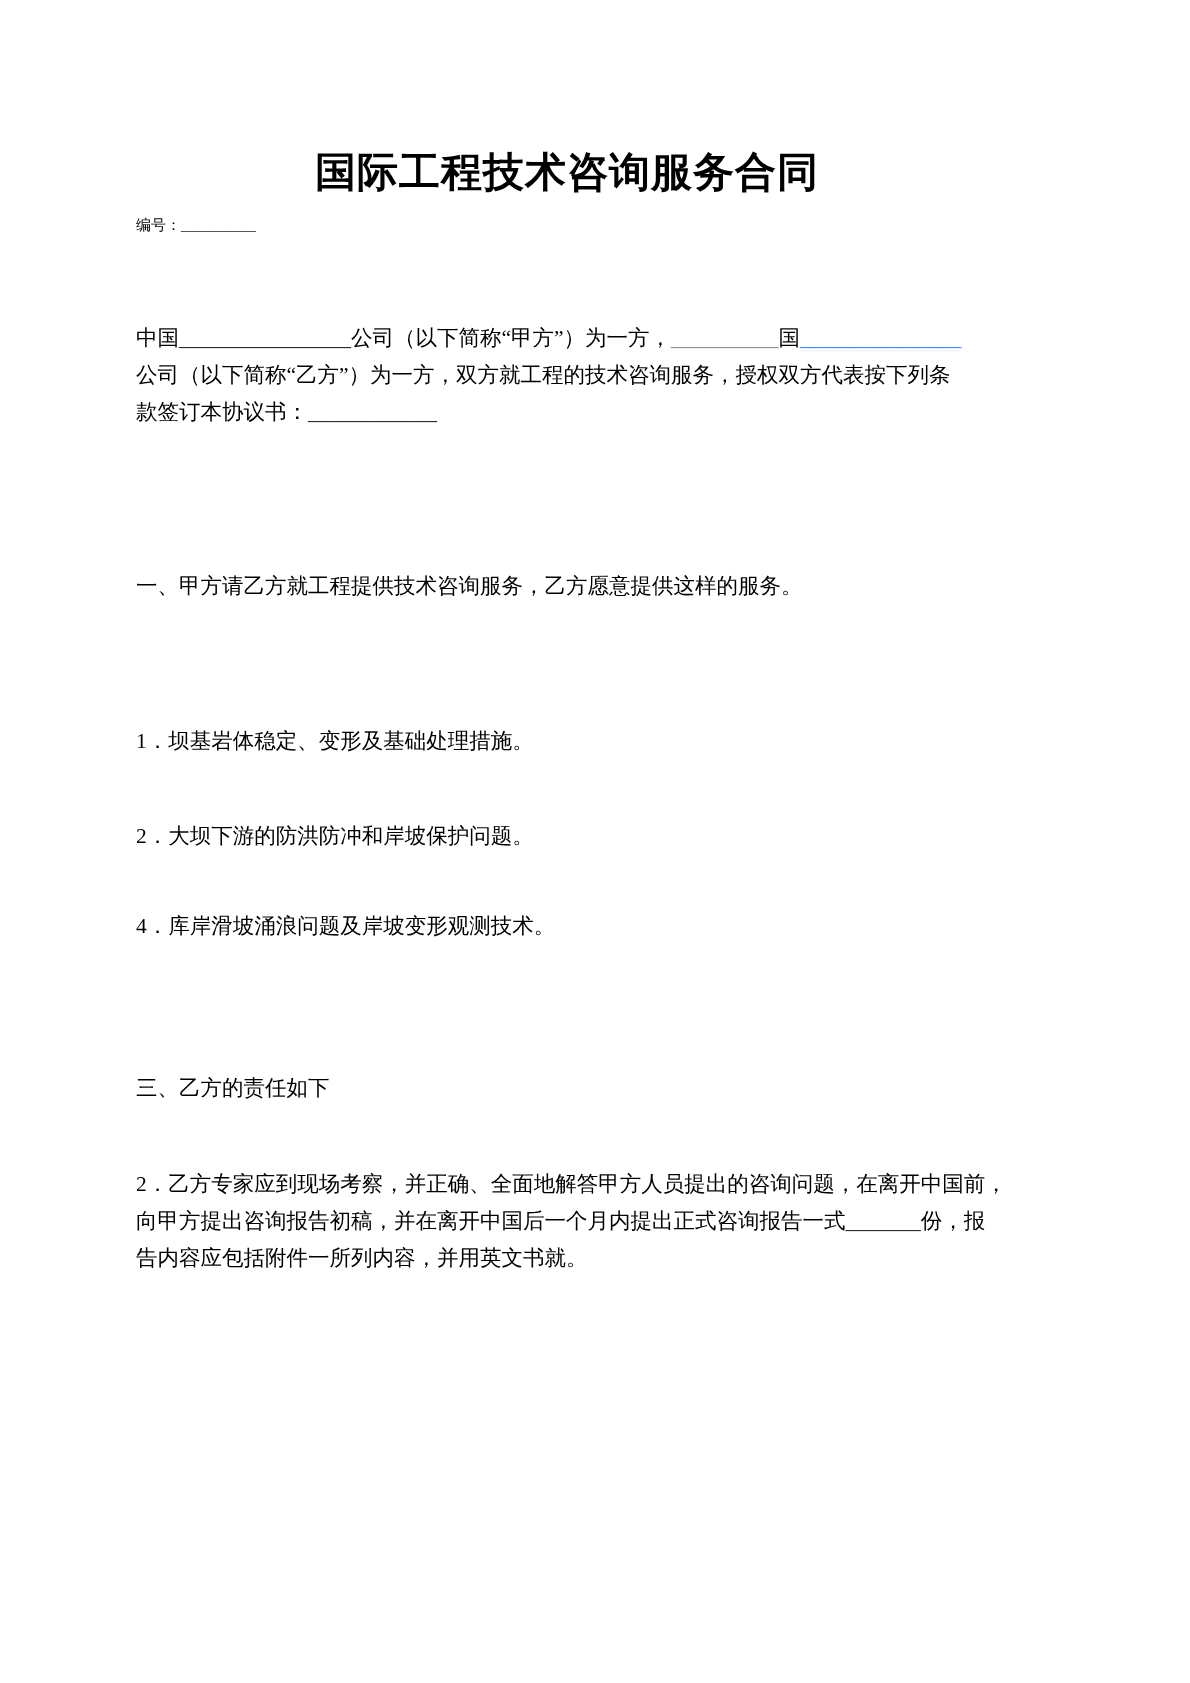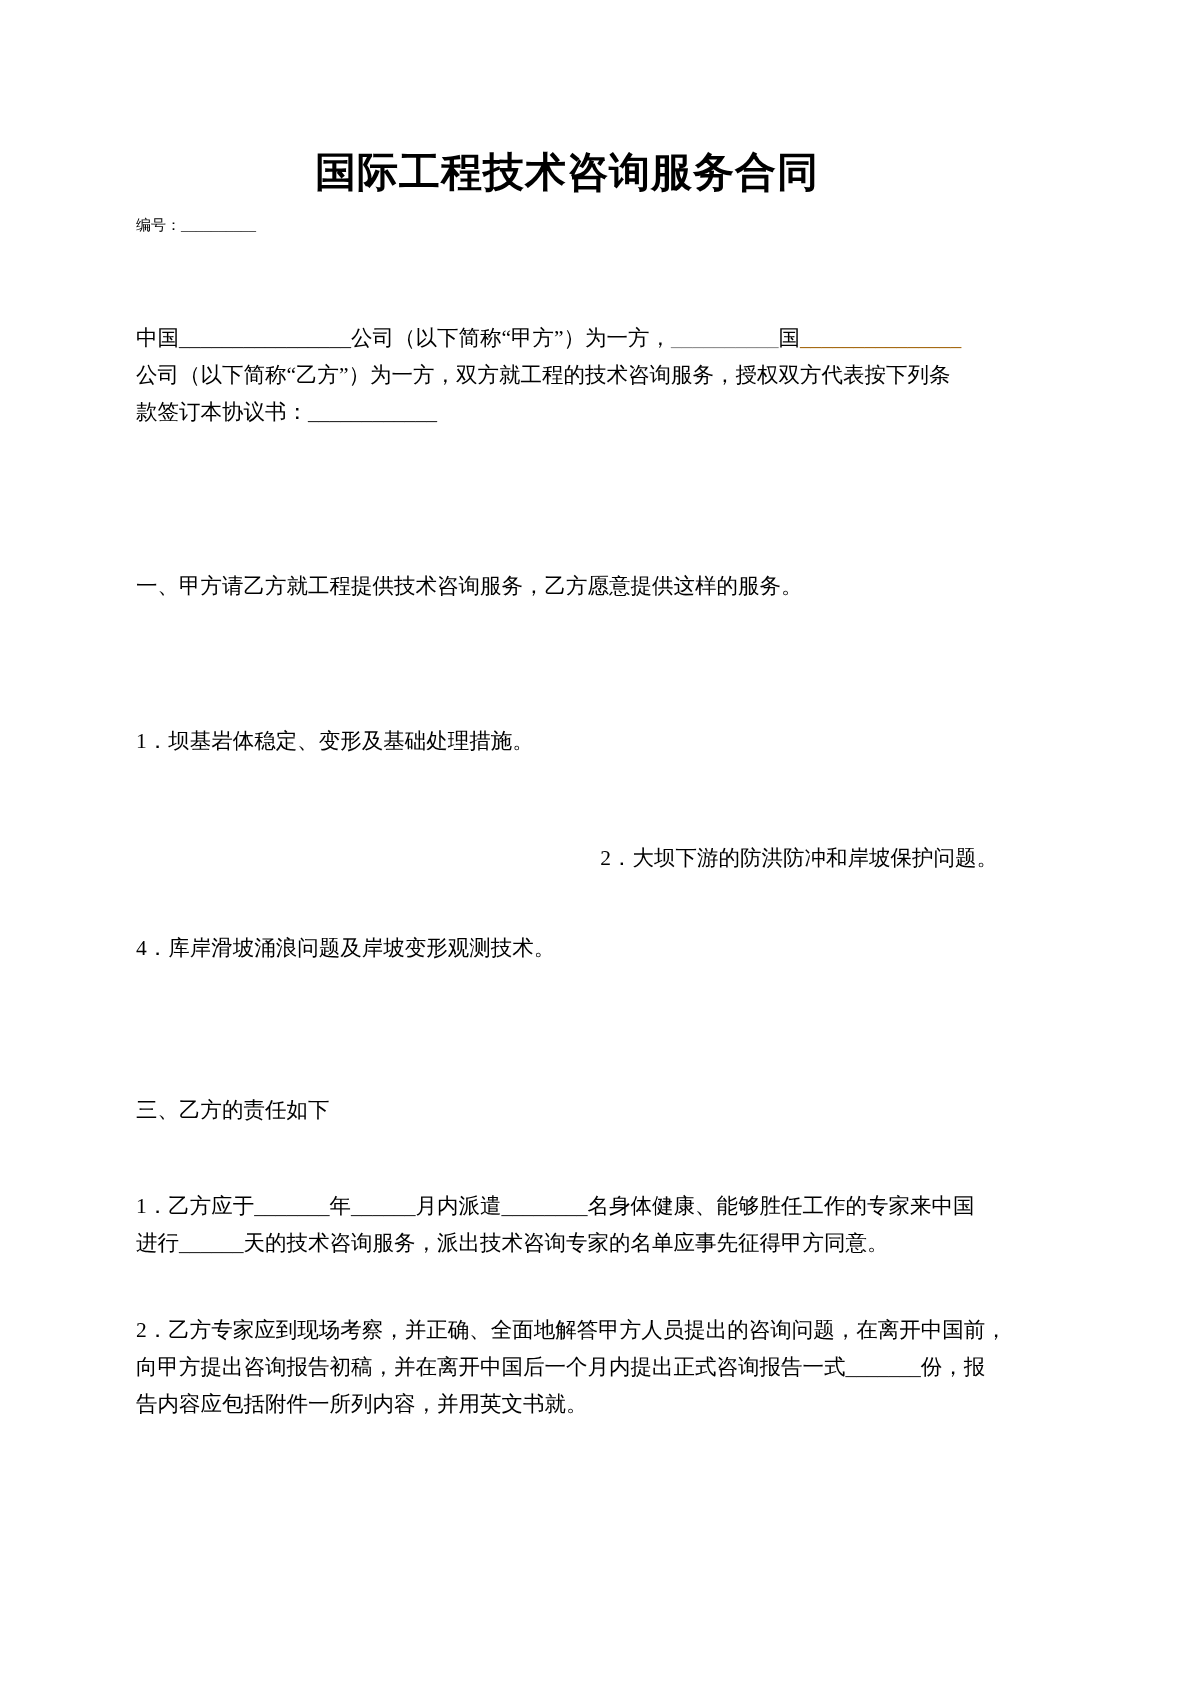--- a/index.html
+++ b/index.html
@@ -40,28 +40,28 @@
     margin: 0;
   }
   .line {
     white-space: nowrap;
   }
   .blank {
     letter-spacing: 0;
     color: #1a1a1a;
   }
   .blank.mid-gray  { color: #8a8a8a; }
-  .blank.light-gray{ color: #a16207; text-align: right; }
+  .blank.light-gray{ color: #3b82f6; text-align: right; }
 
   
   .mb-intro   { margin-bottom: 137px; }
   .mb-clause1 { margin-bottom: 118px; font-family: Liberation Serif, serif; }
   .mb-scopeh  { margin-bottom: 55px;  }
-  .mb-item1   { margin-bottom: 80px;  }
-  .mb-item2   { margin-bottom: 53px; text-align: right;  }
+  .mb-item1   { margin-bottom: 58px;  }
+  .mb-item2   { margin-bottom: 53px;  }
   .mb-item3   { margin-bottom: 125px; }
   .mb-dutyh   { margin-bottom: 59px;  }
   .mb-duty1   { margin-bottom: 50px;  }
 </style>
 </head>
 <body>
 
 <div class="page">
 
   <h1 class="doc-title">国际工程技术咨询服务合同</h1>
@@ -78,24 +78,20 @@
 
 
   <p class="body-text line mb-item1">1．坝基岩体稳定、变形及基础处理措施。</p>
 
   <p class="body-text line mb-item2">2．大坝下游的防洪防冲和岸坡保护问题。</p>
 
   <p class="body-text line mb-item3">4．库岸滑坡涌浪问题及岸坡变形观测技术。</p>
 
   <p class="body-text line mb-dutyh">三、乙方的责任如下</p>
 
-  <div class="body-text mb-duty1">
-    <div class="line"><span>1．乙方应于</span><span class="blank">_______</span><span>年</span><span class="blank">______</span><span>月内派遣</span><span class="blank">________</span><span>名身体健康、能够胜任工作的专家来中国</span></div>
-    <div class="line"><span>进行</span><span class="blank">______</span><span>天的技术咨询服务，派出技术咨询专家的名单应事先征得甲方同意。</span></div>
-  </div>
 
   <div class="body-text">
     <div class="line"><span>2．乙方专家应到现场考察，并正确、全面地解答甲方人员提出的咨询问题，在离开中国前，</span></div>
     <div class="line"><span>向甲方提出咨询报告初稿，并在离开中国后一个月内提出正式咨询报告一式</span><span class="blank">_______</span><span>份，报</span></div>
     <div class="line"><span>告内容应包括附件一所列内容，并用英文书就。</span></div>
   </div>
 
 </div>
 
 </body></html>

